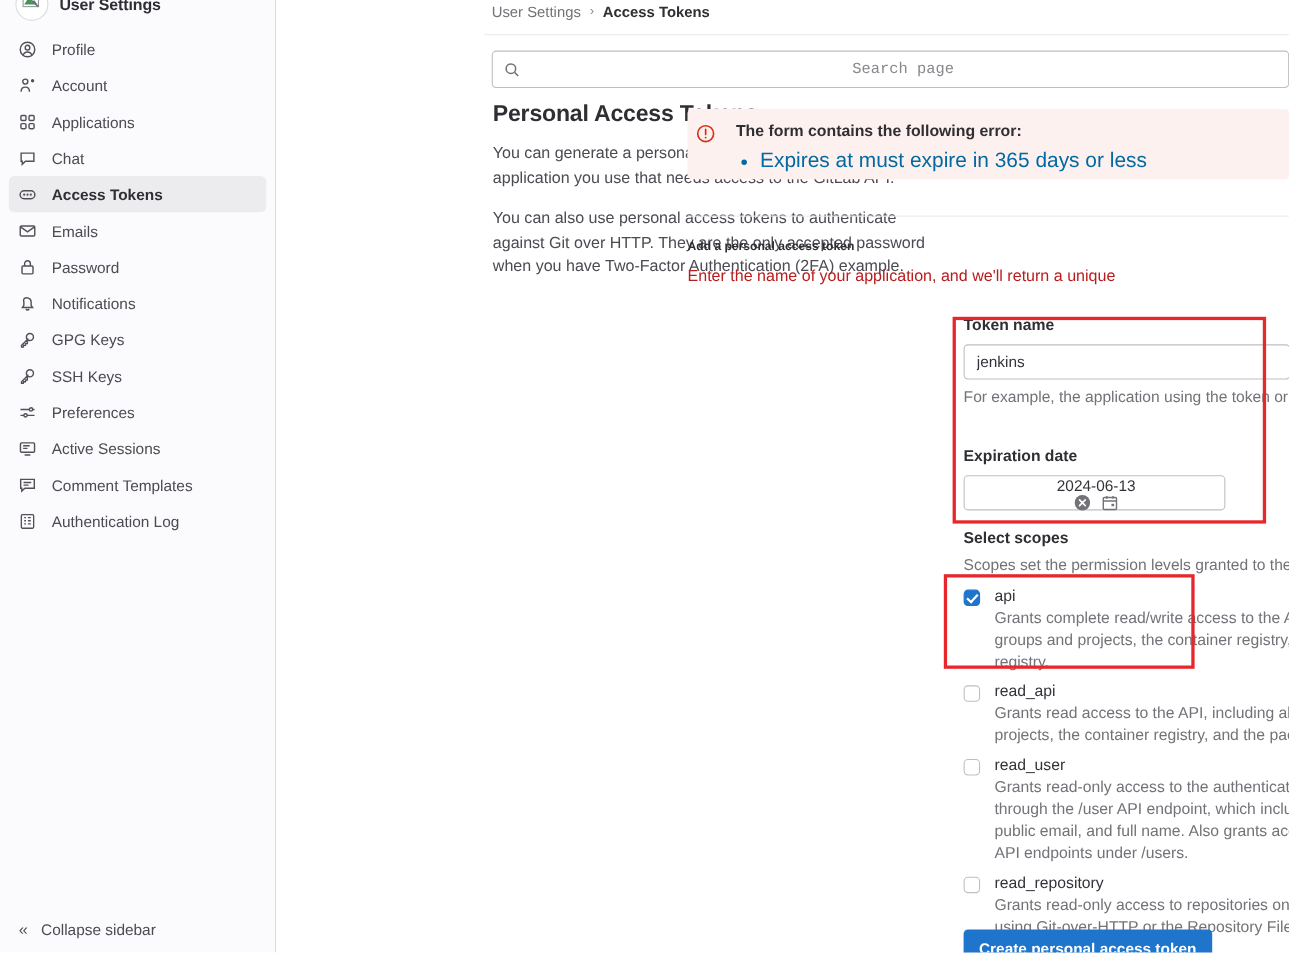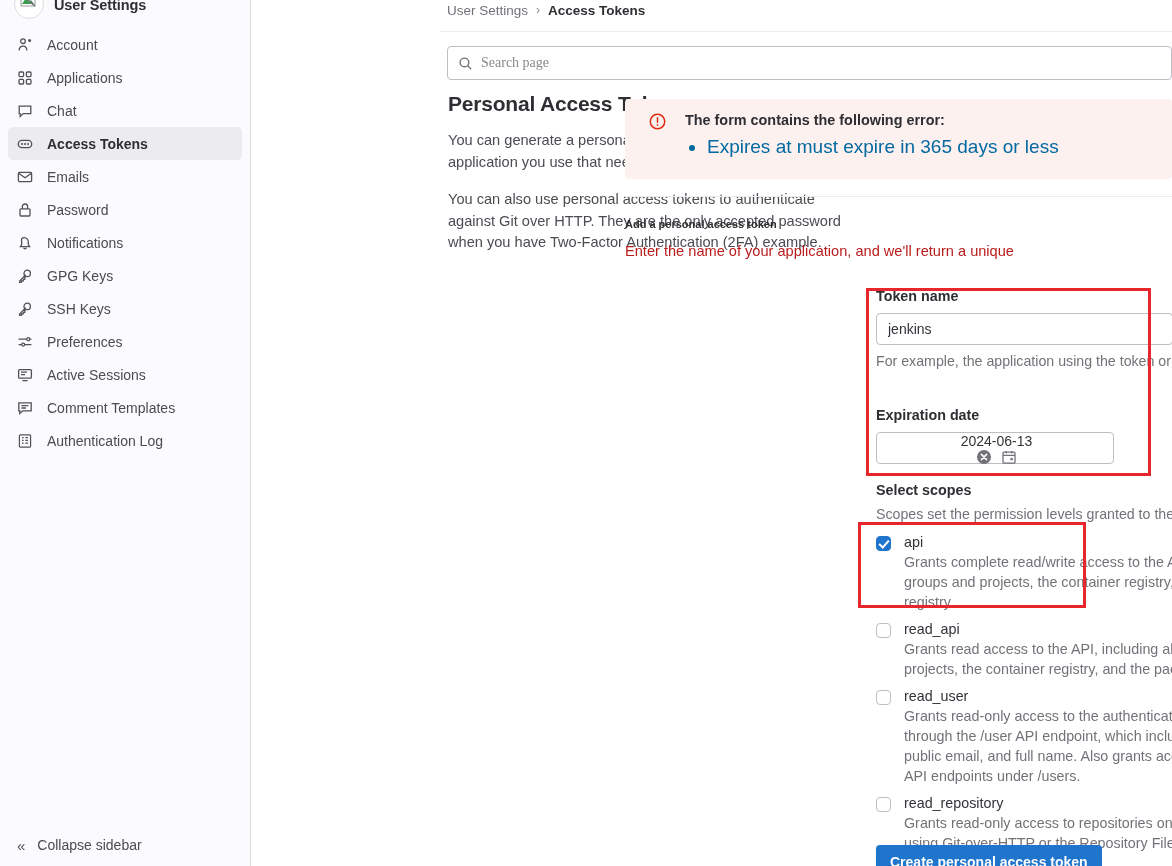--- a/index.html
+++ b/index.html
@@ -78,42 +78,42 @@
   .searchbar {
     position: absolute; left: 196px; top: 46px;
     width: 725px; height: 34px;
     border: 1px solid #bfbfc3; border-radius: 4px;
     background: #fff; display: flex; align-items: center;
     padding: 0 10px; gap: 8px;
   }
   .searchbar .mag { color: #737278; display: flex; }
   .searchbar .mag svg { width: 15px; height: 15px; }
   .searchbar input {
-    border: none; outline: none; font-family: Liberation Serif, serif;
+    border: none; outline: none; font-family: Liberation Mono, monospace;
     font-size: 14px; color: #be185d; background: transparent;
-    width: 100%; height: 100%;
+    width: 100%; height: 100%; text-align: center;
   }
   .searchbar input::placeholder { color: #89888d; }
 
   
   .col-left { position: absolute; left: 197px; top: 92px; width: 396px; }
   .col-left h1 {
     font-size: 21px; font-weight: bold; color: #2f2e33;
     letter-spacing: -0.2px; margin-bottom: 14px;
   }
   .col-left p {
     font-size: 14.6px; line-height: 21.5px; color: #4b4b52;
     margin-bottom: 16px;
   }
 
   .alert {
     position: absolute; left: 625px; top: 99px;
-    width: 547px; height: 80px;
+    width: 547px; height: 64px;
     background: #fcf1ef; border-radius: 4px;
-    padding: 13px 0 0 24px;
+    padding: 13px 0 0 8px;
   }
   .alert .row { display: flex; gap: 18px; }
   .alert .warn-ico { color: #dd2b0e; flex: 0 0 18px; margin-top: 1px; }
   .alert .warn-ico svg { width: 17px; height: 17px; display: block; }
   .alert .atitle {
     font-size: 14.4px; font-weight: bold; color: #2f2e33;
     white-space: nowrap;
   }
   .alert ul { margin: 6px 0 0 54px; }
   .alert li {
@@ -220,20 +220,30 @@
             <path d="M2 12 L6 6 L9 10 L11 8 L14 12 Z" fill="#3a9b4a"></path>
             <path d="M1 2 L15 14" stroke="#6e6b7b" stroke-width="1.4"></path>
           </svg>
         </span>
       </div>
       <span class="sb-title">User Settings</span>
     </div>
 
     <div class="sb-nav">
 
+      <a class="sb-item">
+        <span class="sb-ico">
+          <svg viewBox="0 0 16 16" fill="none" stroke="currentColor" stroke-width="1.3">
+            <circle cx="8" cy="8" r="6.6"></circle>
+              <circle cx="8" cy="6.3" r="2.1"></circle>
+            <path d="M4 13.2c.6-2 2-3 4-3s3.4 1 4 3"></path>
+          </svg>
+        </span>
+        <span class="lbl">Profile</span>
+      </a>
 
       <a class="sb-item">
         <span class="sb-ico">
           <svg viewBox="0 0 16 16" fill="none" stroke="currentColor" stroke-width="1.3">
             <circle cx="6" cy="4.2" r="2.3"></circle>
               <path d="M2.2 13.4c0-2.6 1.7-4.2 3.8-4.2s3.8 1.6 3.8 4.2"></path>
             <circle cx="12.6" cy="3.4" r="1.5" fill="currentColor" stroke="none"></circle>
           </svg>
         </span>
         <span class="lbl">Account</span>

